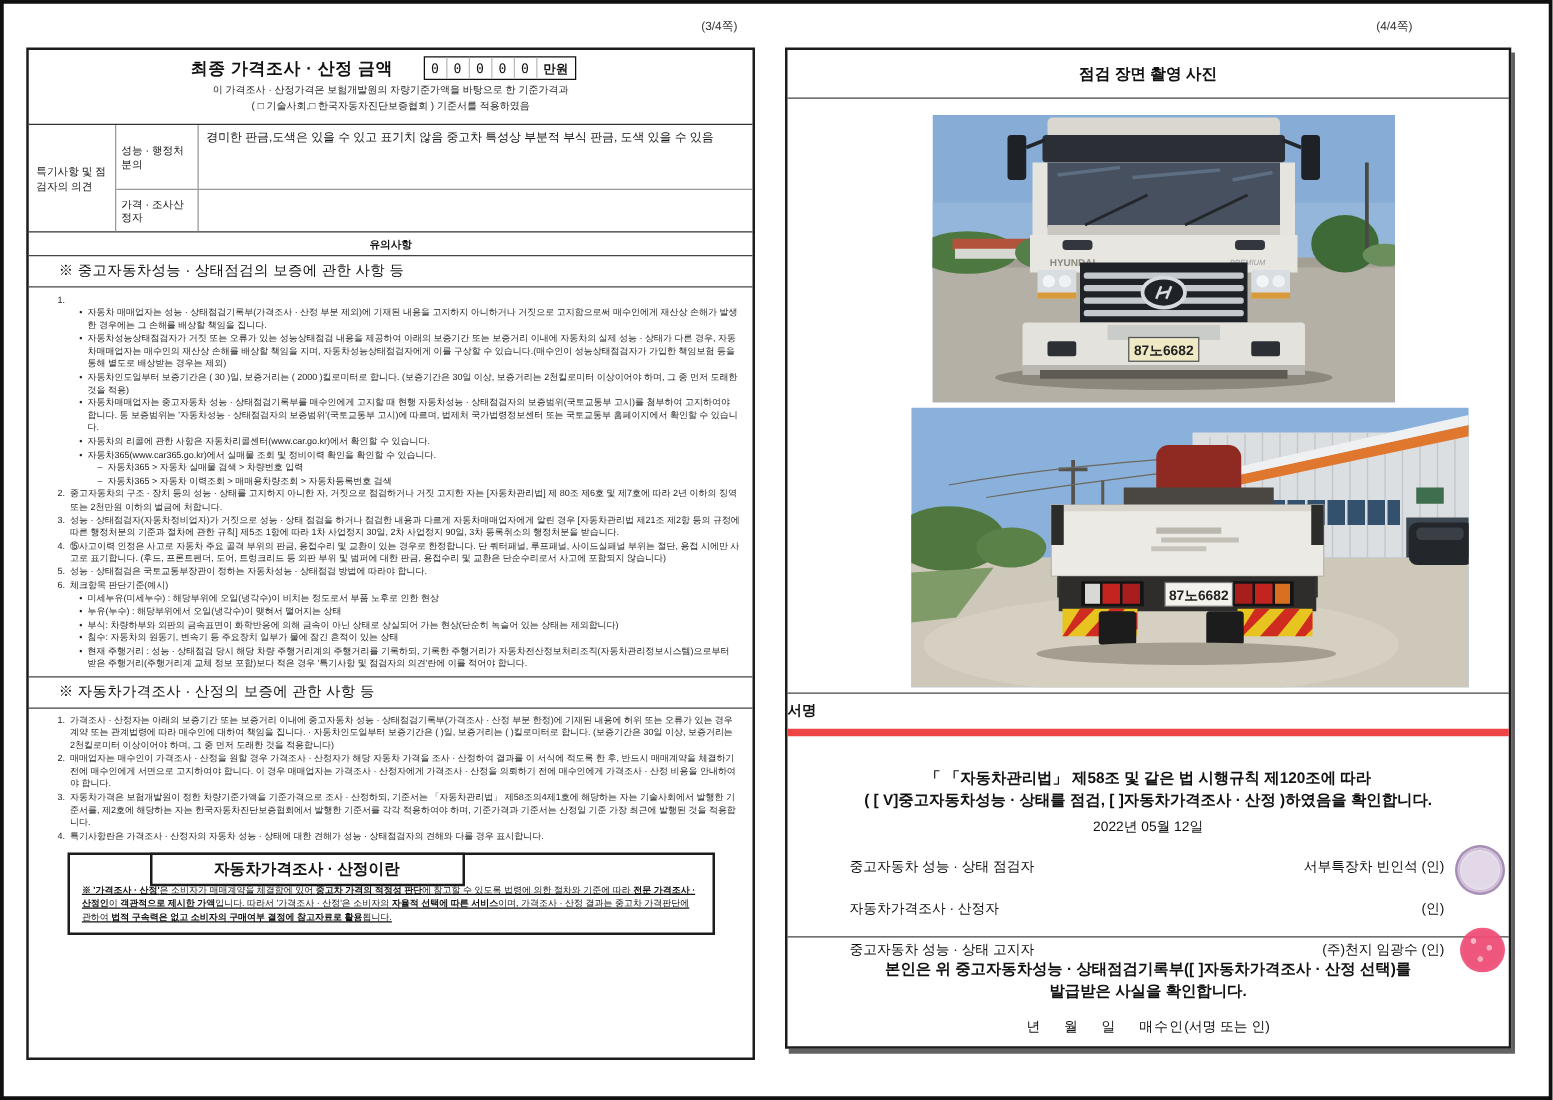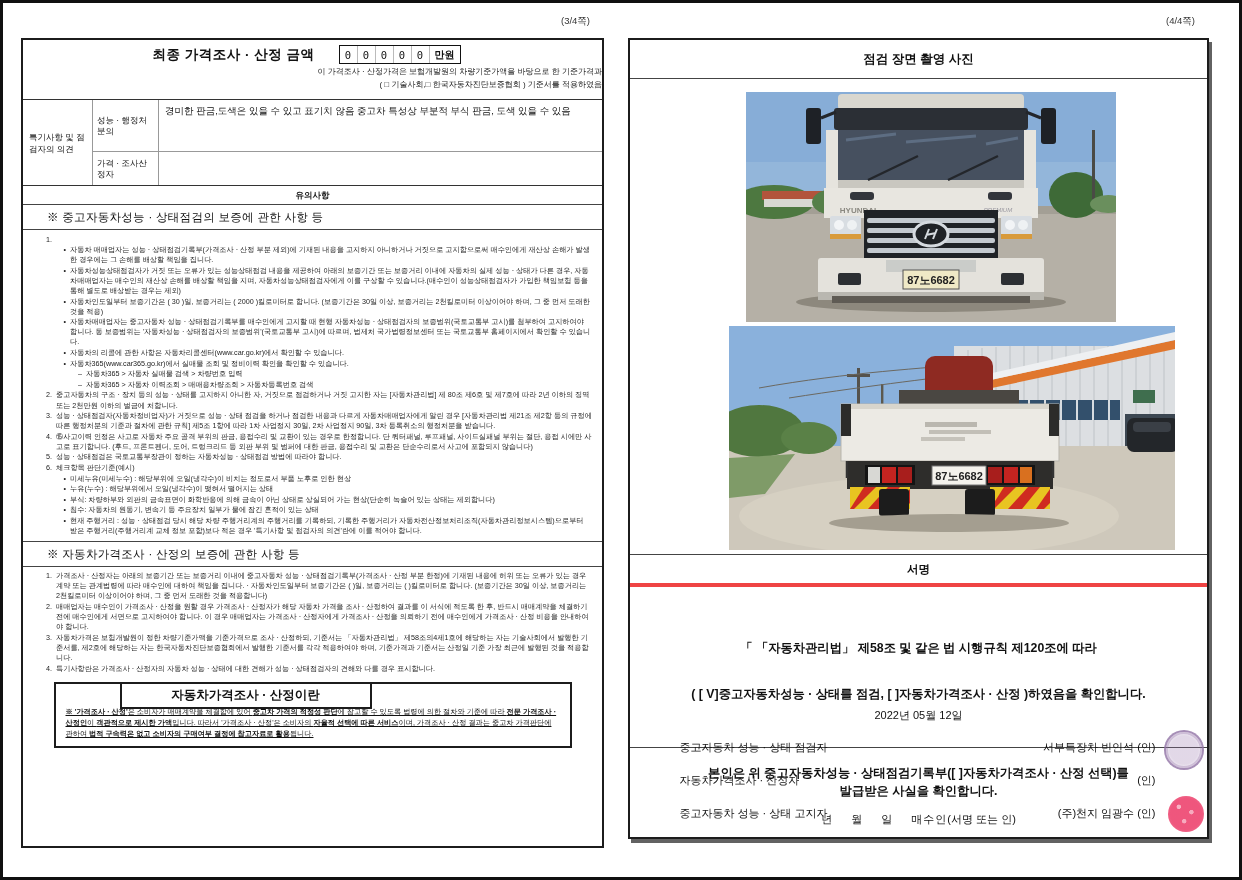--- a/index.html
+++ b/index.html
@@ -1,34 +1,34 @@
 <!DOCTYPE html>
 <html><head>
 <meta charset="utf-8">
 <style>
   html,body{margin:0;padding:0;background:#fff;}
   body{width:1242px;height:880px;position:relative;box-sizing:border-box;
        border:3px solid #101010;font-family:"Liberation Sans",sans-serif;color:#111;overflow:hidden;}
   .page-label{position:absolute;top:12px;font-size:9.5px;color:#333;}
   #label-left{left:558px;}
-  #label-right{left:1163px;}
+  #label-right{left:1098px;}
 
   
   .page{position:absolute;background:#fff;border:2px solid #1c1c1c;box-sizing:border-box;display:flex;flex-direction:column;}
   #page-left{left:18px;top:35px;width:583px;height:810px;}
   #page-right{left:625px;top:35px;width:581px;height:801px;box-shadow:3px 4px 0 rgba(70,70,70,.85);}
 
   .price-sec{height:60px;border-bottom:1px solid #333;text-align:center;padding-top:5px;box-sizing:border-box;}
   .price-row{display:flex;justify-content:center;align-items:center;gap:24px;}
   .price-title{font-size:13.5px;font-weight:bold;letter-spacing:.5px;}
   .digit-box{display:inline-flex;border:1.5px solid #111;height:17px;align-items:stretch;}
   .digit-cell{width:17px;display:flex;align-items:center;justify-content:center;
               font-family:"DejaVu Sans Mono",monospace;font-size:10.5px;border-right:1px solid #bbb;}
   .digit-unit{display:flex;align-items:center;padding:0 5px;font-size:10px;font-weight:bold;}
-  .price-sub{font-size:8px;color:#222;line-height:11px;margin-top:2px;text-align:right;}
+  .price-sub{font-size:8px;color:#222;line-height:11px;margin-top:2px;}
 
   .opinion{display:grid;grid-template-columns:70px 66px 1fr;grid-template-rows:52px 33px;
            border-bottom:1px solid #333;font-size:8.5px;}
   .op-head{grid-row:1/3;display:flex;align-items:center;padding-left:6px;border-right:1px solid #999;line-height:12px;}
   .op-label{display:flex;align-items:center;padding:2px 4px;border-right:1px solid #999;line-height:11px;}
   .op-label.r1{border-bottom:1px solid #999;}
   .op-value{font-size:9.5px;padding:4px 6px;line-height:13px;}
   .op-value.r1{border-bottom:1px solid #999;}
 
   .notice-bar{height:18px;line-height:18px;text-align:center;font-size:8.5px;font-weight:bold;border-bottom:1px solid #444;}
@@ -50,24 +50,24 @@
   .explain-text .bd{font-weight:bold;}
 
   
   .photo-head{height:38px;line-height:38px;text-align:center;font-size:12.5px;font-weight:bold;border-bottom:1.5px solid #444;}
   .photos{height:475px;position:relative;}
   .photo{position:absolute;}
   #photo-front{left:116px;top:13px;width:370px;height:230px;}
   #photo-rear{left:99px;top:247px;width:446px;height:224px;}
   .photo svg{display:block;width:100%;height:100%;}
 
-  .sign-head{height:28px;line-height:28px;text-align:center;font-size:11.5px;font-weight:bold;
-             border-top:1px solid #444;border-bottom:4px solid #ef4444;}
+  .sign-head{height:28px;line-height:28px;text-align:left;font-size:11.5px;font-weight:bold;
+             border-top:1px solid #444;border-bottom:6px solid #ef4444;}
   .sign-body{height:160px;text-align:center;padding-top:24px;box-sizing:border-box;}
-  .stmt{font-size:12.3px;font-weight:bold;line-height:18px;margin-top:28px;}
+  .stmt{font-size:12.3px;font-weight:bold;line-height:18px;}
   .sign-date{font-size:11px;margin-top:5px;}
   .signer-rows{width:478px;margin:1px auto 0;position:relative;}
   .srow{display:flex;justify-content:space-between;height:17px;font-size:11px;align-items:center;position:relative;margin-top:16px;}
   .srow .sv{position:relative;padding-right:2px;}
   .stamp{position:absolute;width:36px;height:36px;border-radius:50%;right:-46px;top:-10px;}
   .stamp.purple{border:2px solid rgba(145,115,165,.8);
     background:radial-gradient(circle at 50% 50%, rgba(150,115,170,.28) 0 55%, rgba(150,115,170,.12) 70%, transparent 72%);
     box-shadow:inset 0 0 0 2px rgba(150,115,170,.35);}
   .stamp.red{background:
       radial-gradient(circle at 30% 30%, rgba(255,255,255,.55) 0 2px, transparent 2.5px),

